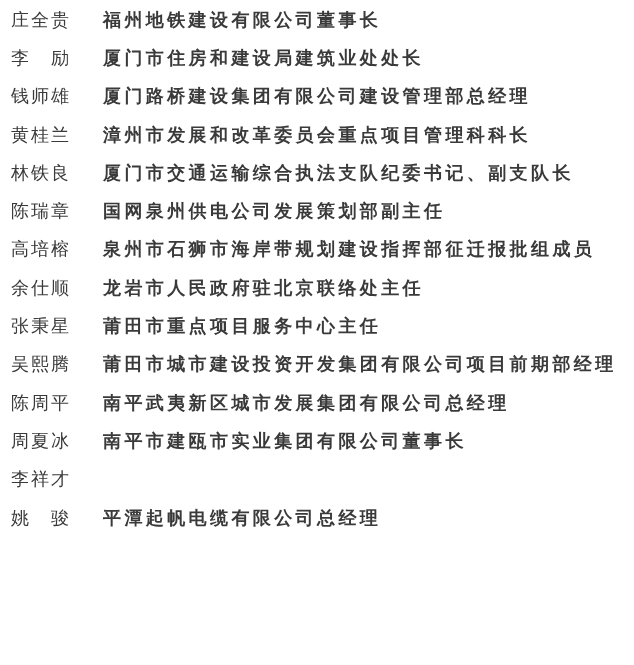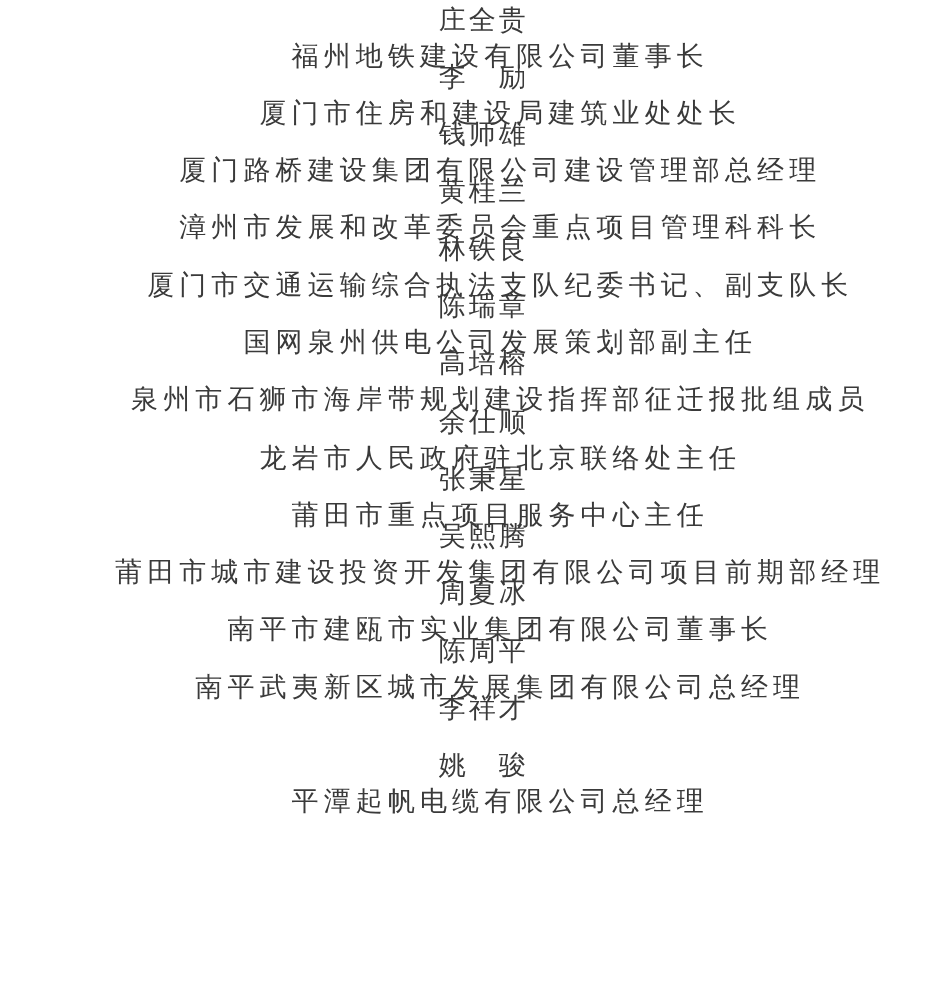--- a/index.html
+++ b/index.html
@@ -19,34 +19,34 @@
   .people-list {
     padding-top: 0.5px;
   }
   .person-row {
     display: flex;
     align-items: center;
     height: 38.3px;
     padding-left: 11px;
     white-space: nowrap;
     color: var(--ink, #3a3a3a);
-    flex-direction: column;
   }
   .person-name {
     display: inline-block;
     width: 60px;
     font-size: 18px;
     letter-spacing: 2px;
     flex: 0 0 auto;
   }
   .person-title {
     display: inline-block;
-    margin-left: 22px;
+    margin-left: 32px;
     font-size: 18px;
     letter-spacing: 3.4px;
+    font-weight: bold;
   }
 </style>
 </head>
 <body>
 
 <div class="page" style="--page-bg: #ffffff; --ink: #3a3a3a;">
   <div class="people-list">
   <div class="person-row">
     <span class="person-name">庄全贵</span>
     <span class="person-title">福州地铁建设有限公司董事长</span>
@@ -92,27 +92,27 @@
     <span class="person-name">张秉星</span>
     <span class="person-title">莆田市重点项目服务中心主任</span>
   </div>
 
   <div class="person-row">
     <span class="person-name">吴熙腾</span>
     <span class="person-title">莆田市城市建设投资开发集团有限公司项目前期部经理</span>
   </div>
 
   <div class="person-row">
-    <span class="person-name">周夏冰</span>
-    <span class="person-title">南平市建瓯市实业集团有限公司董事长</span>
+    <span class="person-name">陈周平</span>
+    <span class="person-title">南平武夷新区城市发展集团有限公司总经理</span>
   </div>
 
   <div class="person-row">
-    <span class="person-name">陈周平</span>
-    <span class="person-title">南平武夷新区城市发展集团有限公司总经理</span>
+    <span class="person-name">周夏冰</span>
+    <span class="person-title">南平市建瓯市实业集团有限公司董事长</span>
   </div>
 
   <div class="person-row">
     <span class="person-name">李祥才</span>
   </div>
 
 
 
   <div class="person-row">
     <span class="person-name">姚　骏</span>

